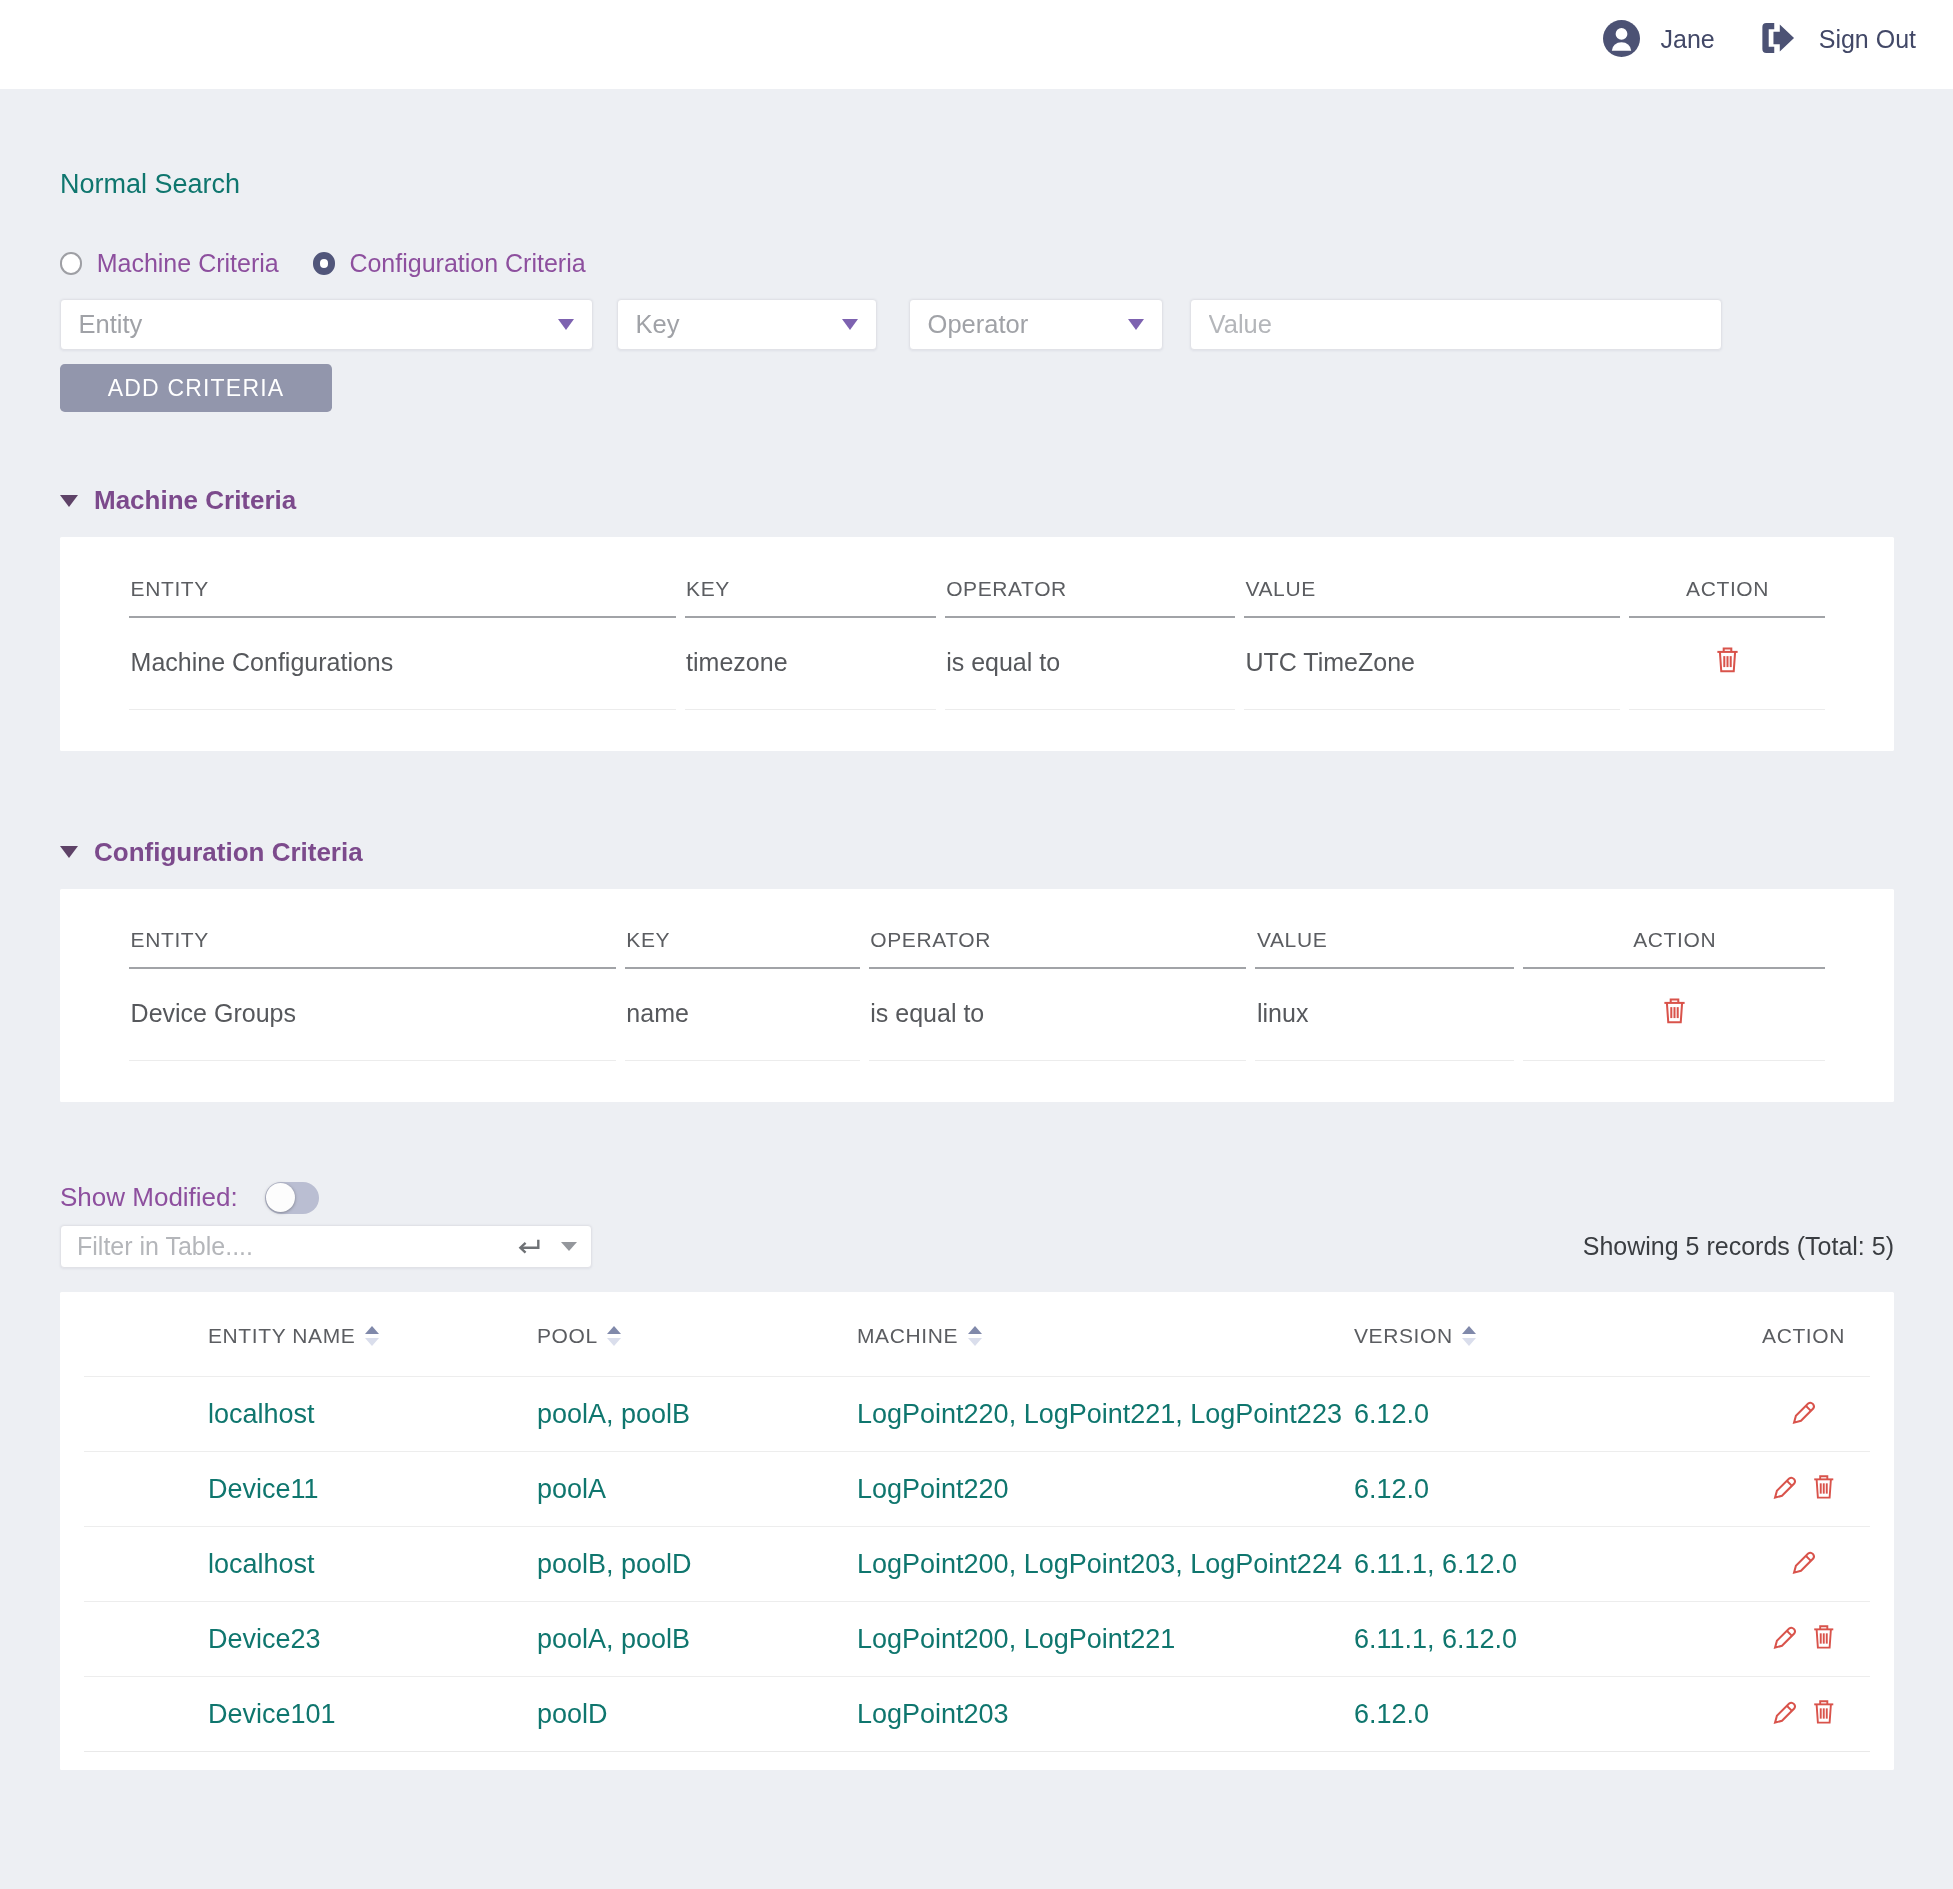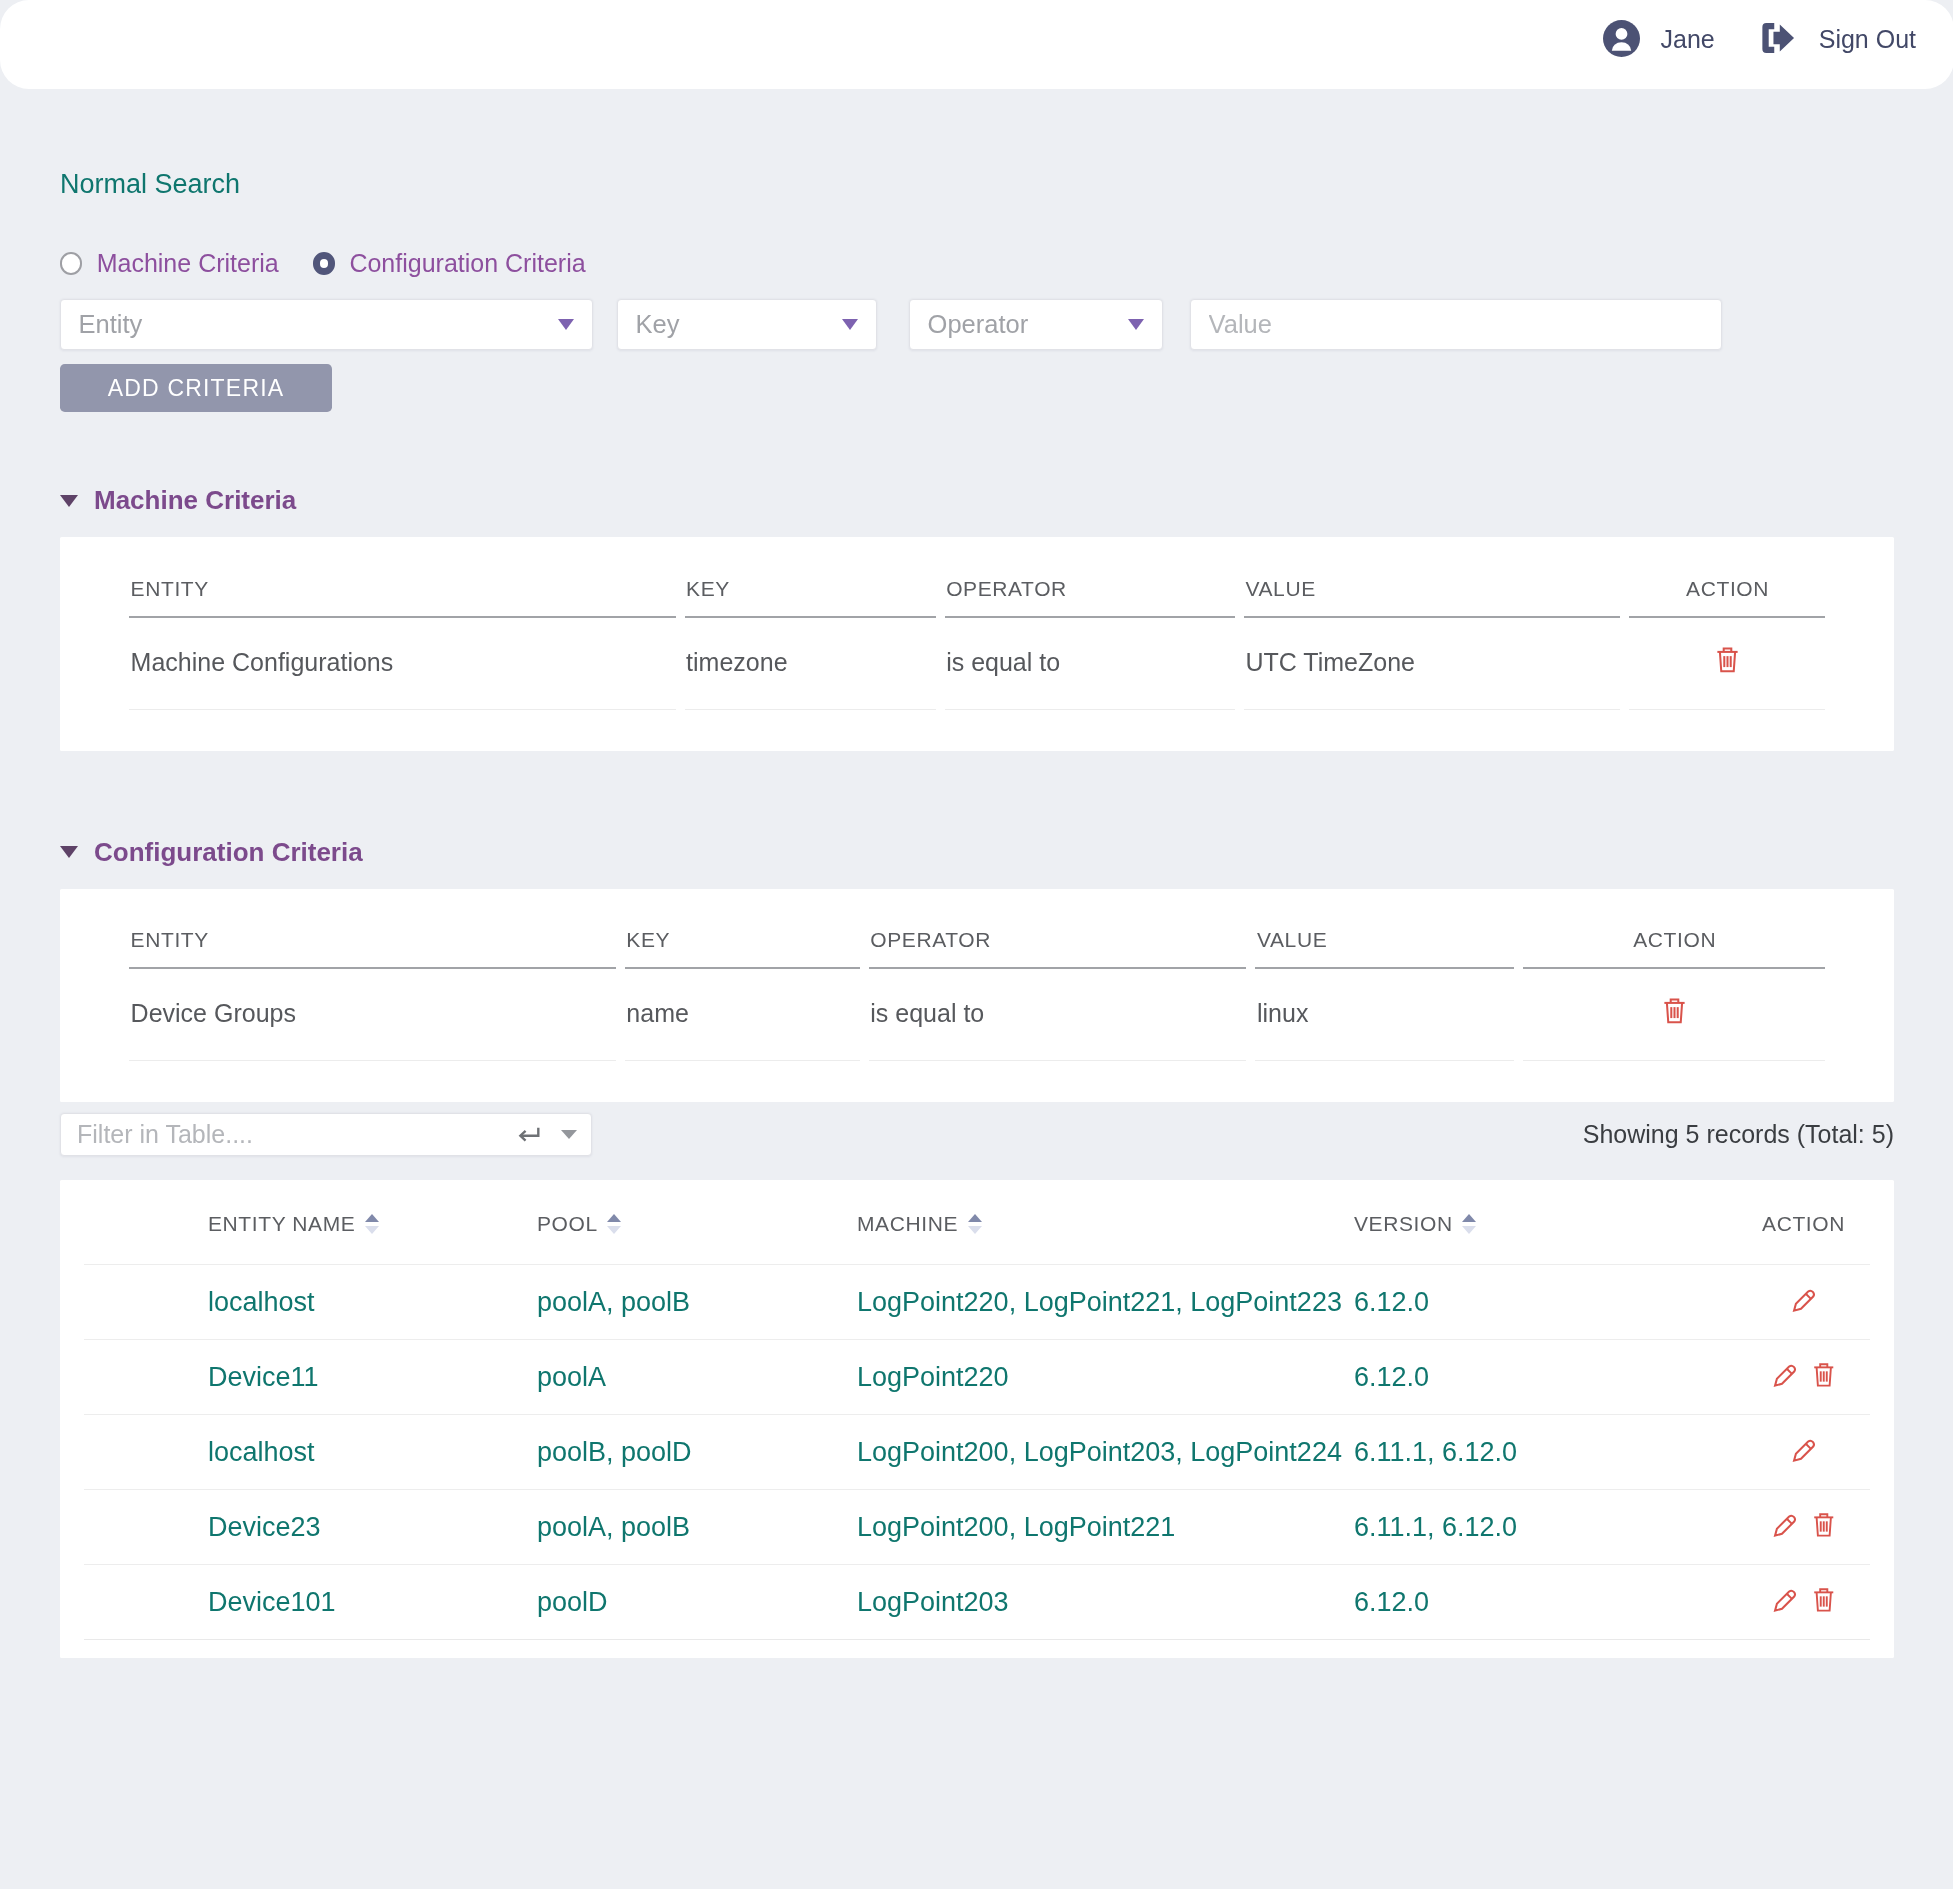--- a/index.html
+++ b/index.html
@@ -7,21 +7,21 @@
   body {
     font-family:"Liberation Sans", sans-serif;
     background:#edeff3;
     color:#424867;
     overflow:hidden;
   }
   
   .topbar {
     height:89px; background:#ffffff;
     display:flex; align-items:center; justify-content:flex-end;
-    gap:45px; padding:0 38px 9.6px 0;border-radius:29px;
+    gap:45px; padding:0 38px 9.6px 0;
   }
   .user-chip, .signout { display:flex; align-items:center; gap:21px; cursor:pointer; }
   .topbar-label { font-size:25px; color:#424867; }
   
   .main { padding:0 60px; }
   .page-title { font-size:46px; font-weight:400; color:#3e4464; margin-top:19px; letter-spacing:0.4px; }
   .normal-search { margin-top:80px; font-size:27px; color:#0f766e; display:inline-block; }
   
   .box {
     background:#fff; border:0.8px solid #e1e2e7; border-radius:4px;
@@ -271,20 +271,26 @@
                   <path d="M19.8 13 v13"></path>
               </svg>
             </span>
           </td>
         </tr>
       </tbody>
     </table>
   </div>
 
   
+  <div class="show-modified">
+    <span class="sm-label">Show Modified:</span>
+    <span class="toggle">
+        <span class="knob"></span>
+      </span>
+  </div>
 
   <div class="filter-row">
     <div class="box filter-box">
       <input class="filter-input" placeholder="Filter in Table...." style="">
       <span class="filter-icons">
         <span class="icon-btn">
           <svg width="25.5" height="22.3" viewBox="0 0 32 28" fill="none" stroke="#6e7175" stroke-width="3">
             <path d="M28 6 v10 H6"></path>
             <path d="M12 10 L5.5 16 L12 22" fill="none"></path>
           </svg>

